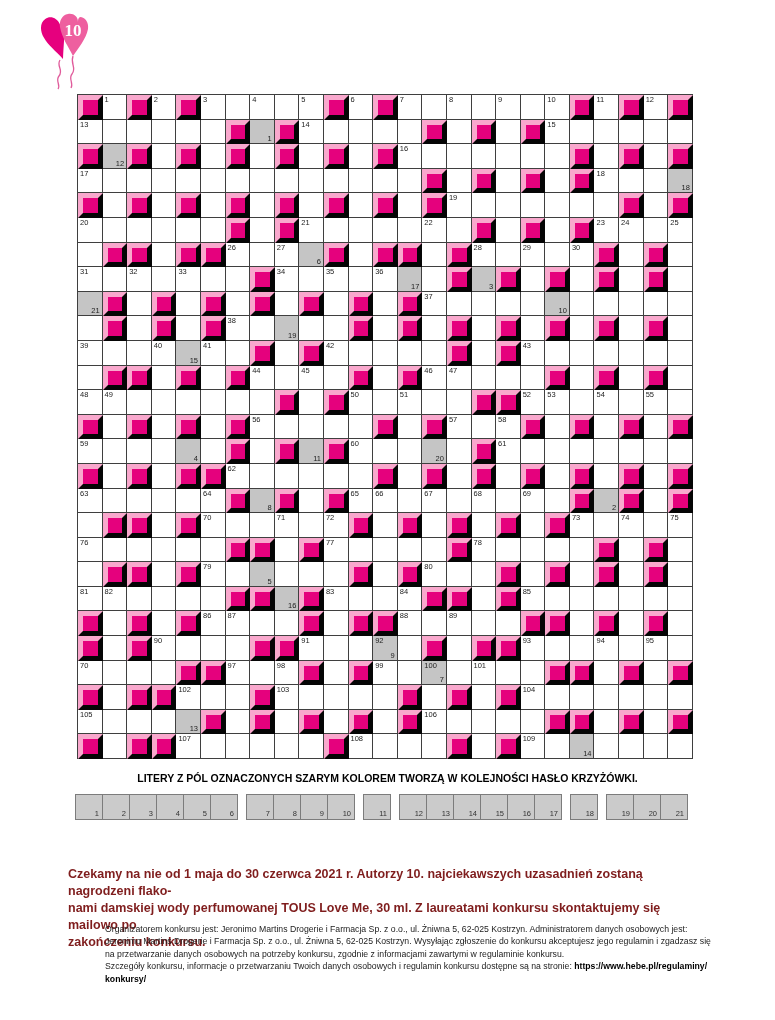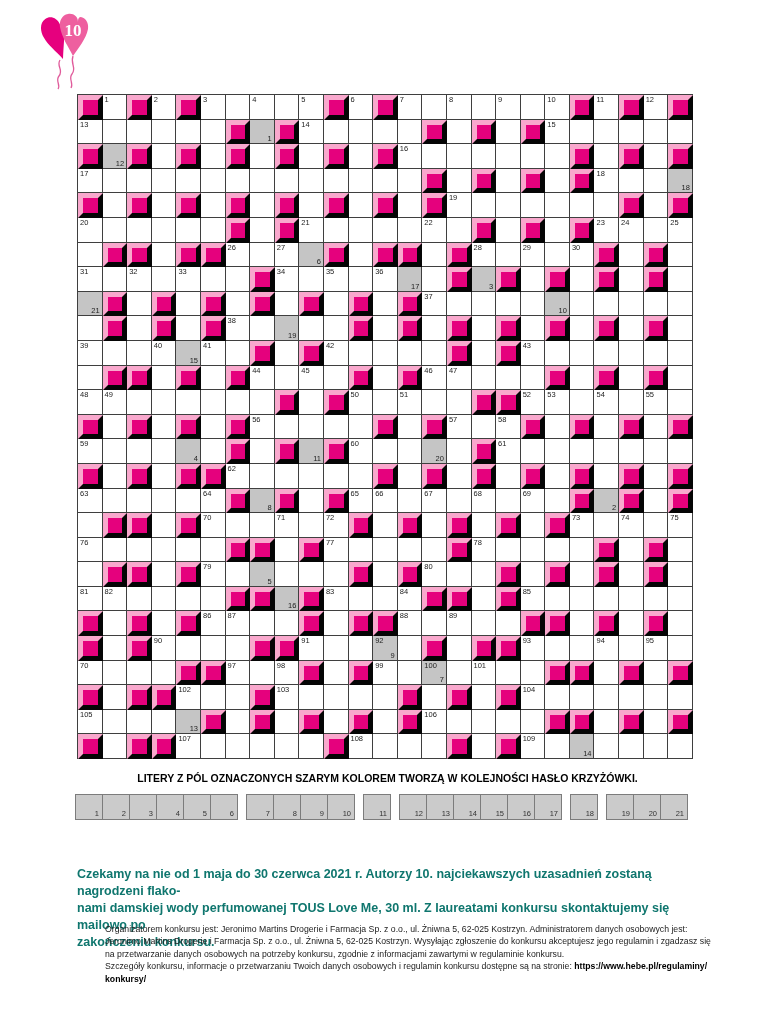--- a/index.html
+++ b/index.html
@@ -51,22 +51,22 @@
     border:1px solid #7c7c7c;margin-left:-1px;position:relative;
   }
   .agroup .abox:first-child{margin-left:0;}
   .abox .bnum{position:absolute;bottom:1px;right:3px;font-size:7.5px;color:#333;}
   
   .cta{
     position:absolute;left:77px;top:831px;width:640px;
     font-size:12.5px;font-weight:bold;color:#e6007e;line-height:16.5px;
   }
   .contest{
-    position:absolute;left:77px;top:866px;width:625px;
-    font-size:12.5px;font-weight:bold;color:#0f766e;line-height:17px;
+    position:absolute;left:68px;top:866px;width:625px;
+    font-size:12.5px;font-weight:bold;color:#7f1d1d;line-height:17px;
   }
   .legal{
     position:absolute;left:77px;top:923px;width:625px;
     font-size:8.7px;color:#222;line-height:12.4px;margin-left:28px;
   }
   .legal b{color:#000;text-align:right;}
 </style>
 </head>
 <body>
 

